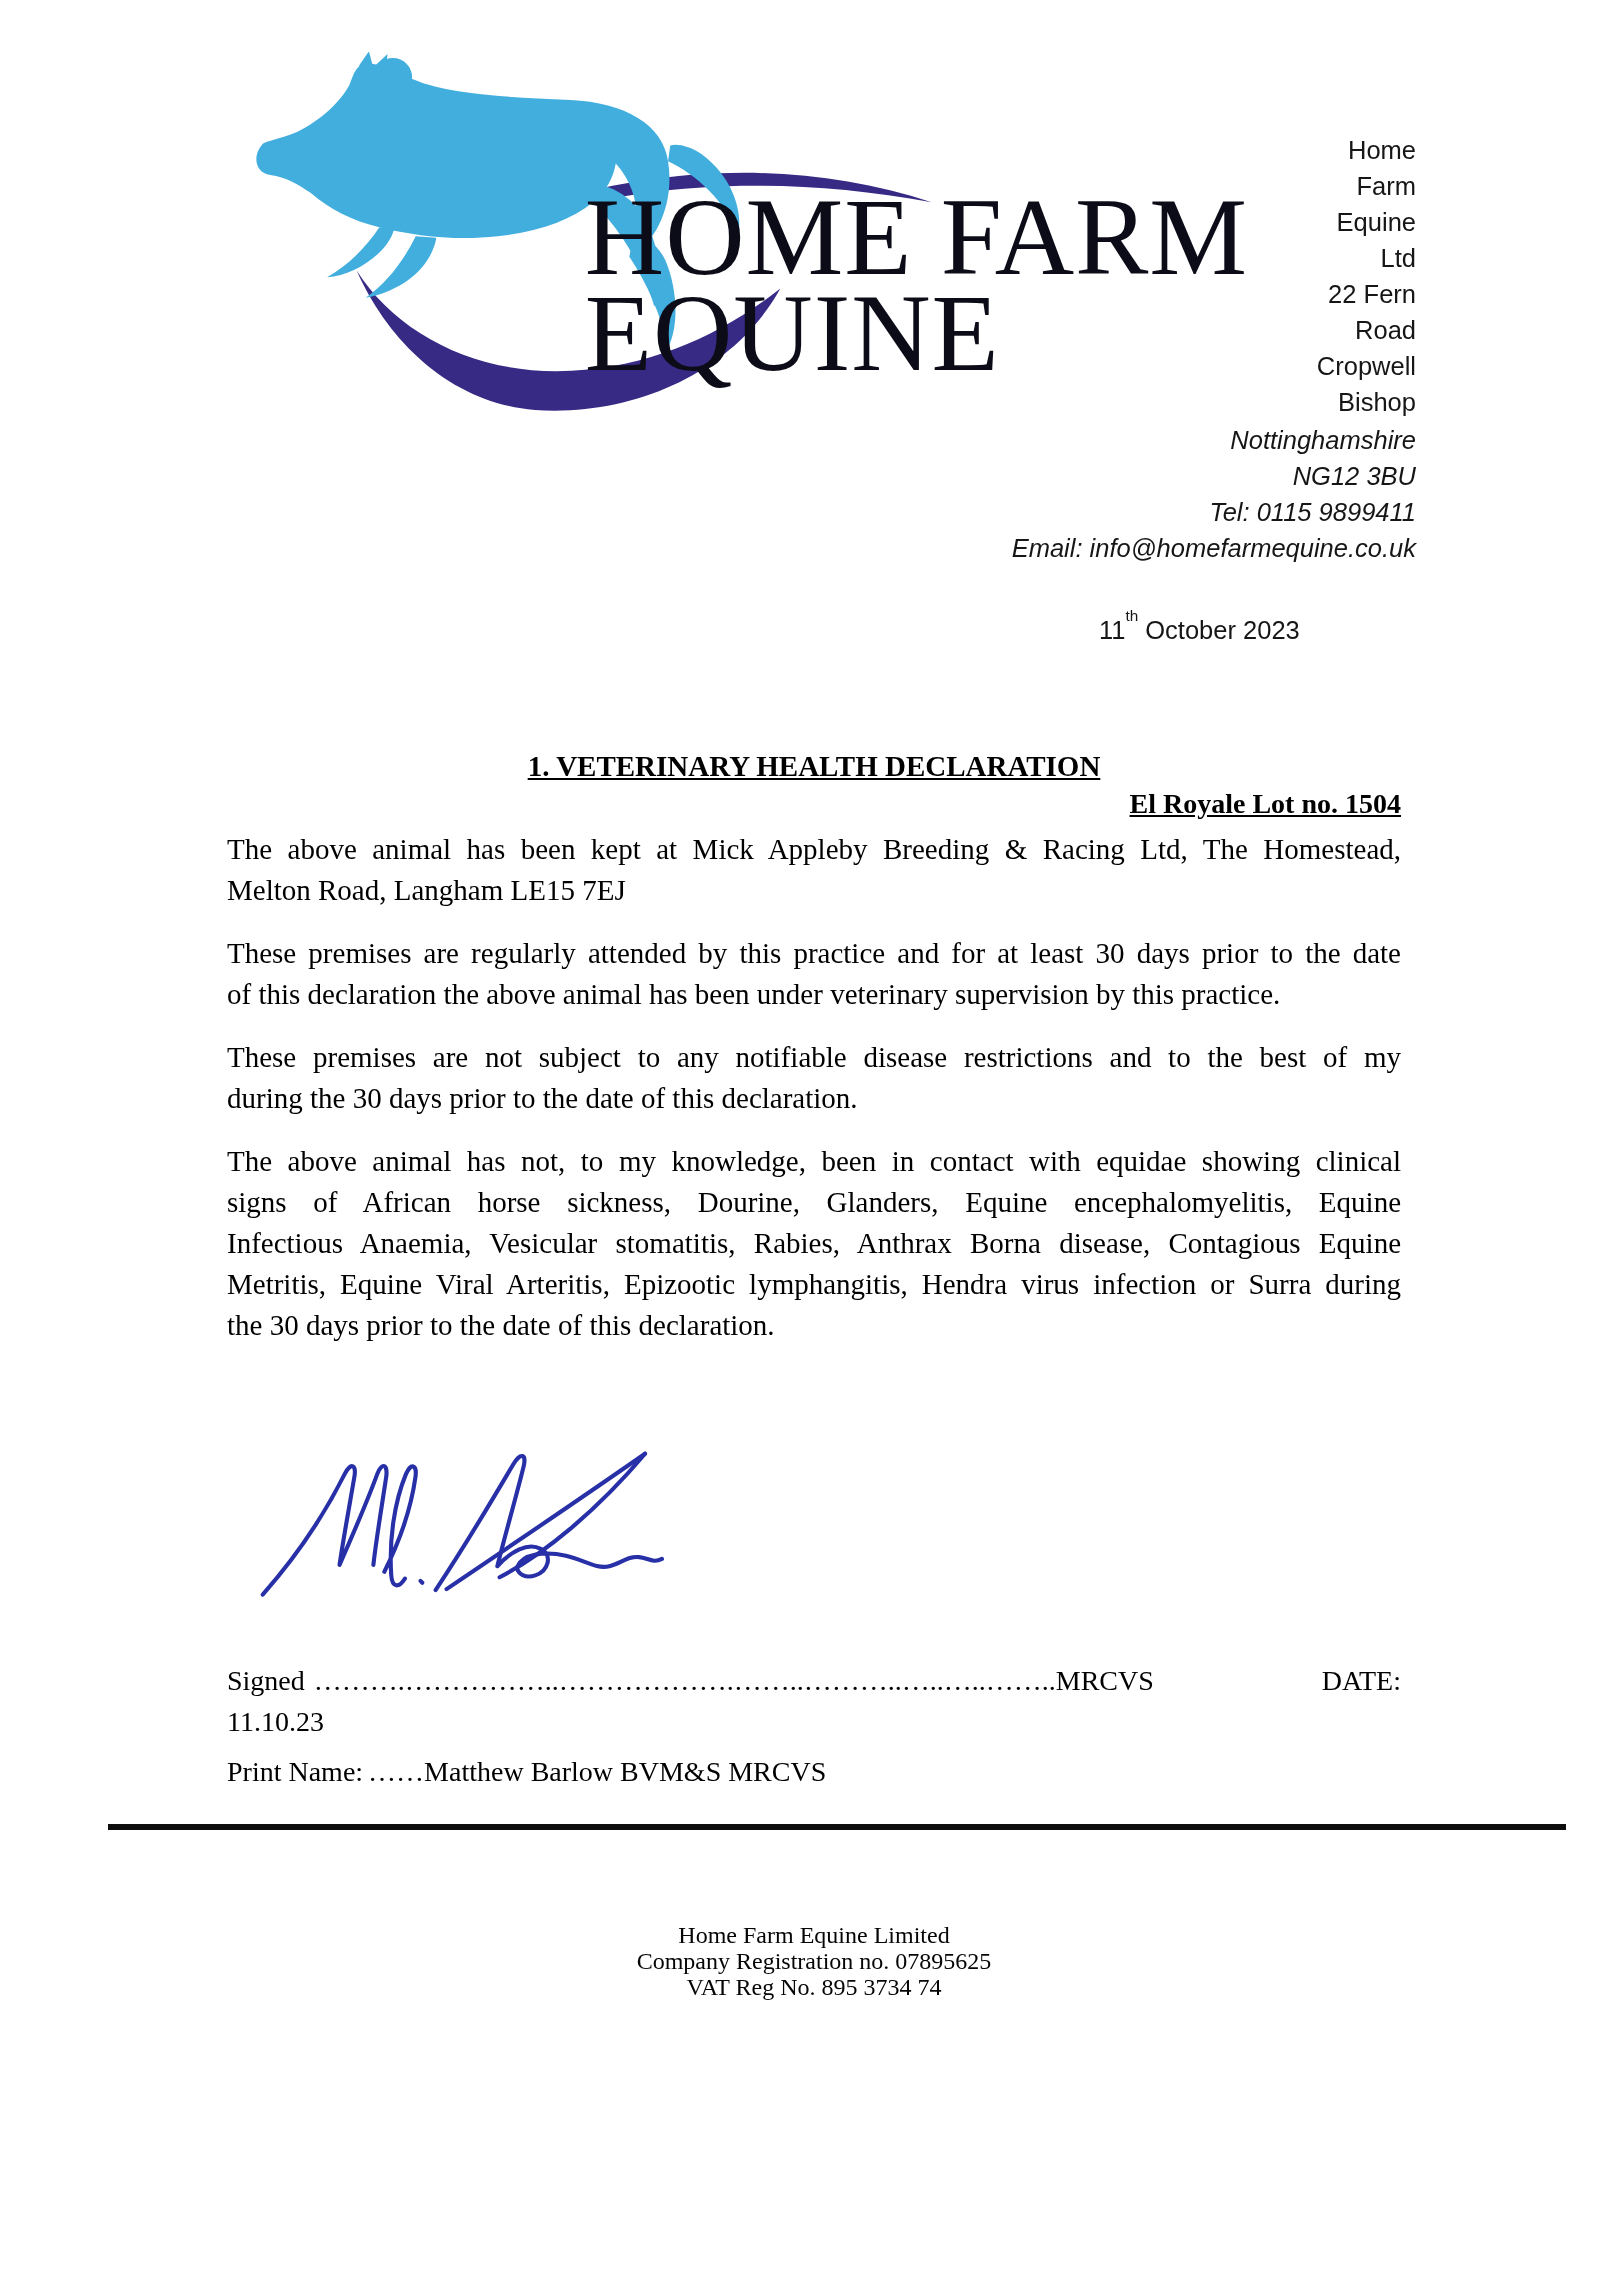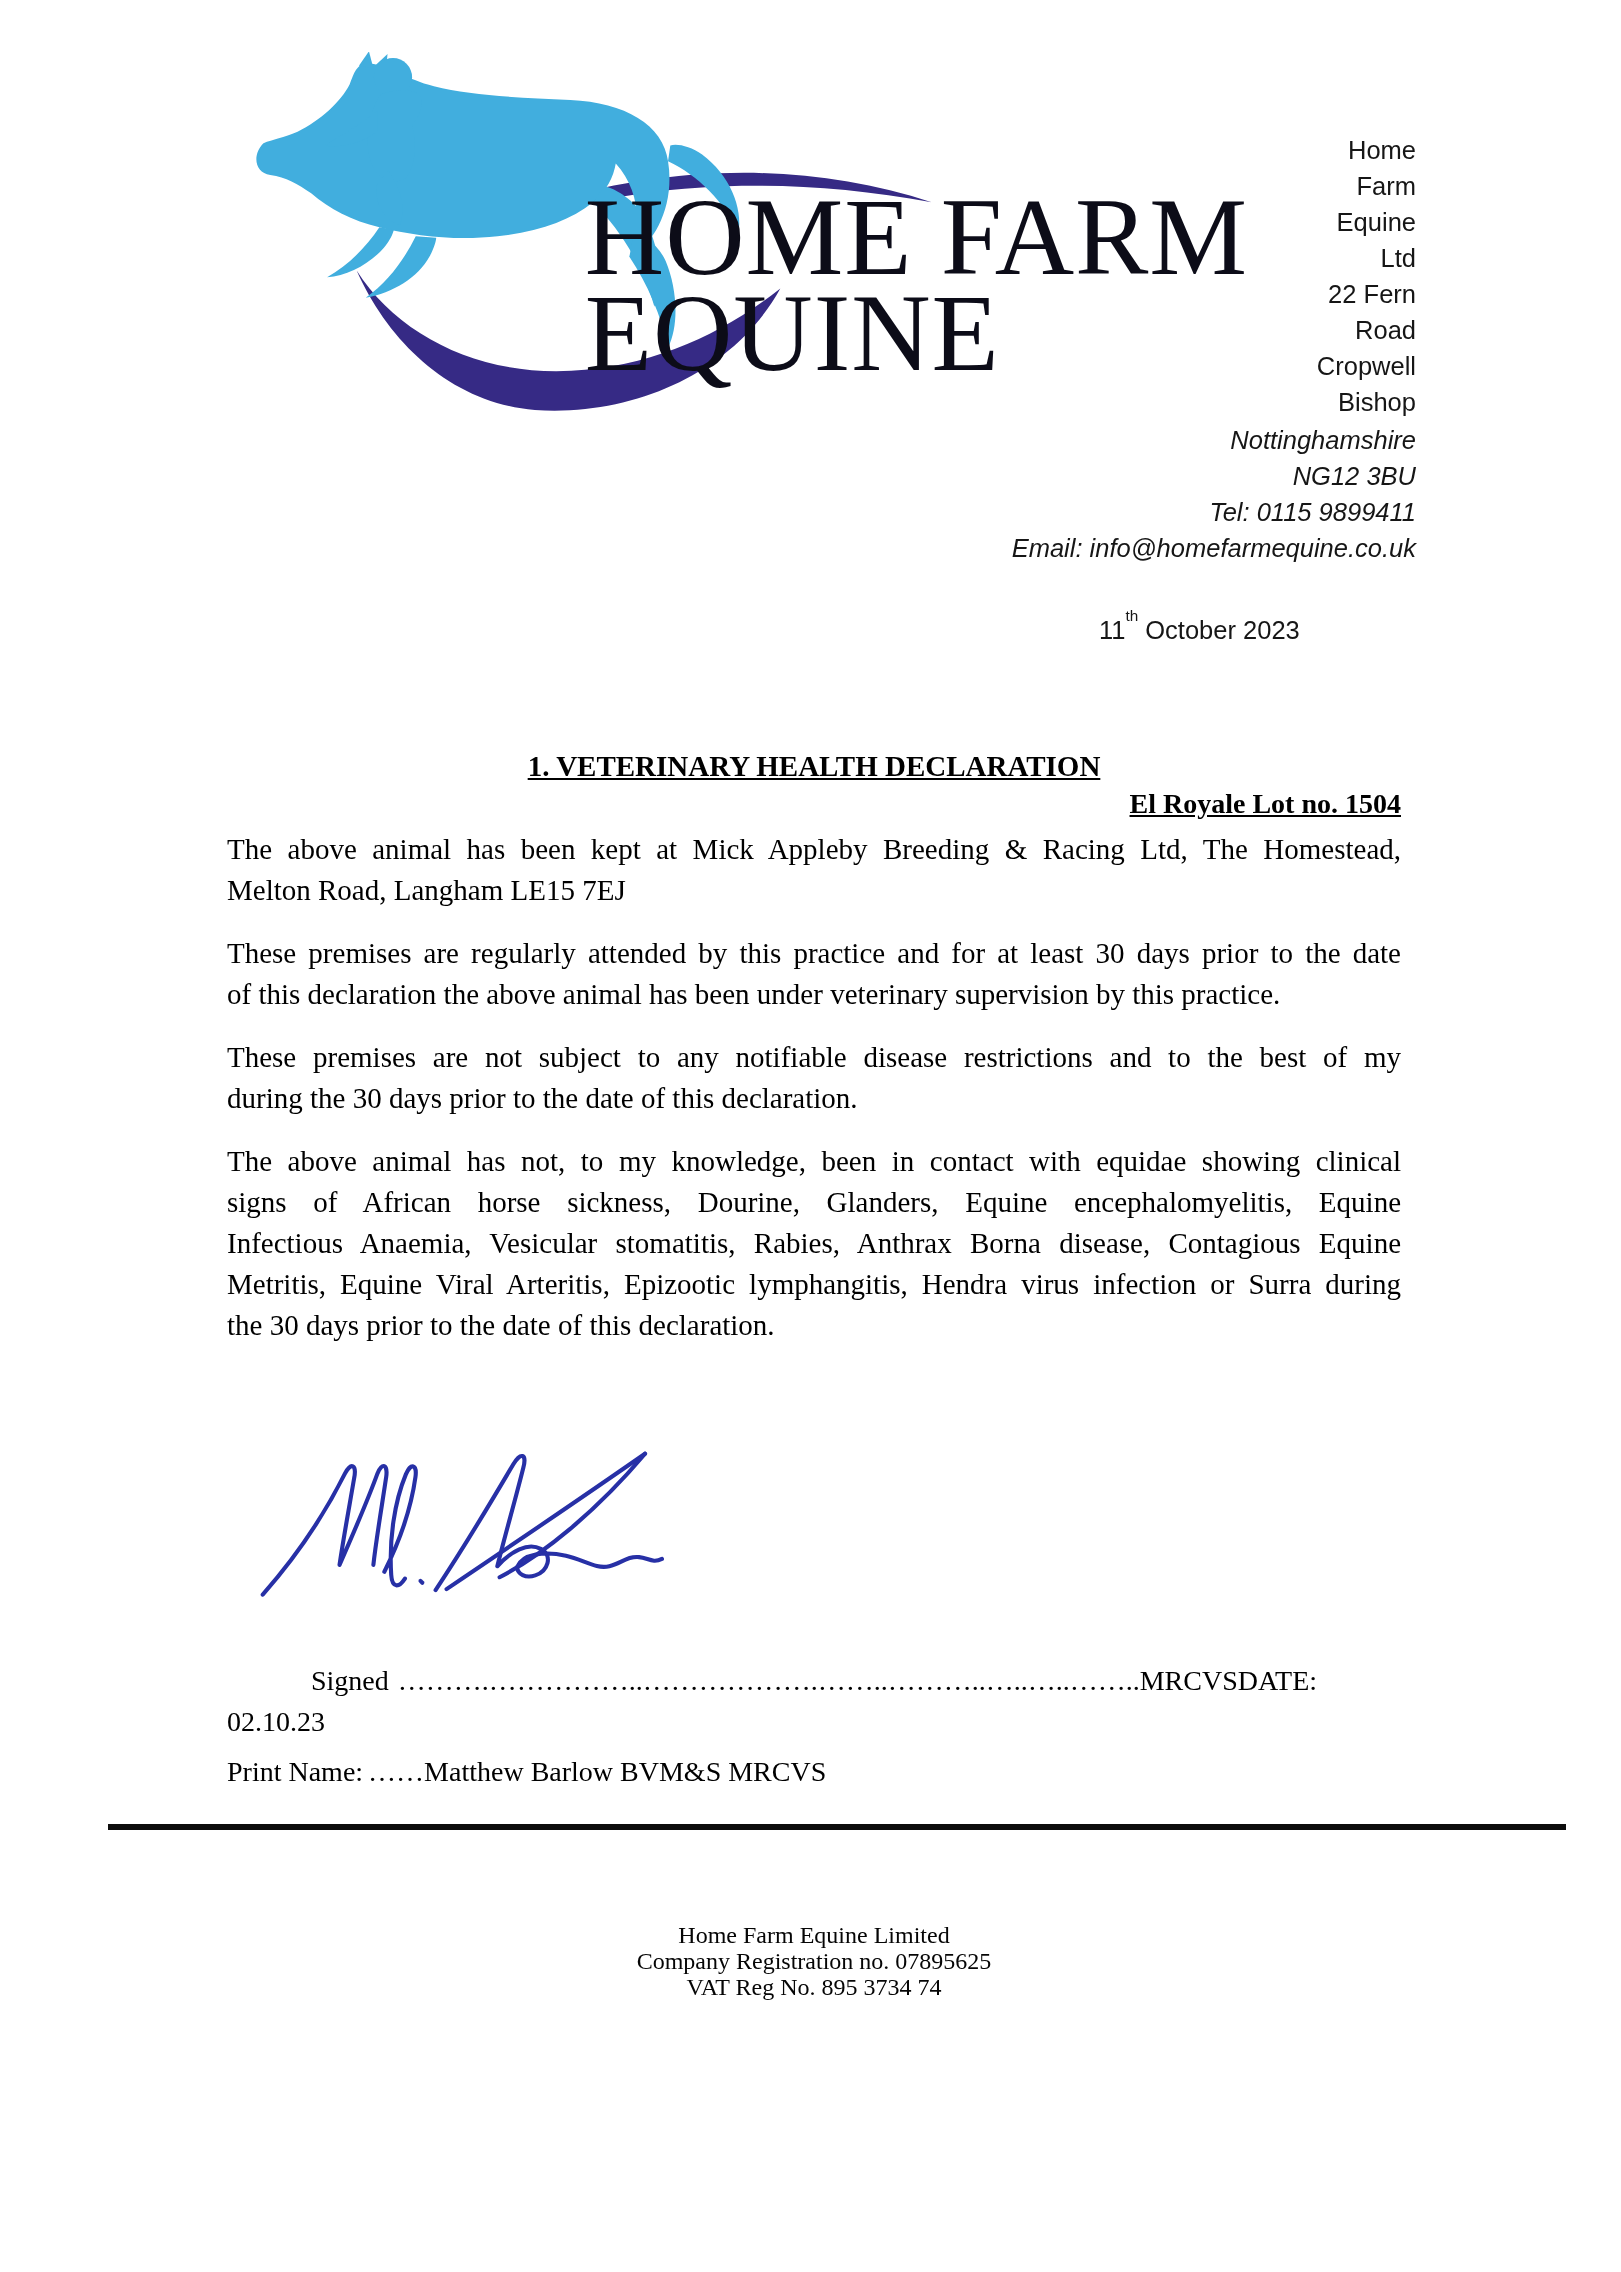--- a/index.html
+++ b/index.html
@@ -26,21 +26,21 @@
   .salutation{font-size:28px;font-weight:bold;line-height:35px;margin:0 0 18px 0;}
   .par{font-size:29px;line-height:41px;margin:0 0 22px 0;}
   .jline{text-align:justify;text-align-last:justify;}
   .jline.last{text-align-last:left;}
 
   
   .sig-image{position:absolute;left:249px;top:1443px;width:439px;height:166px;}
   .sig-image svg{width:100%;height:100%;display:block;}
   .sig-block{position:absolute;left:227px;top:1660px;width:1174px;
              font-size:28px;line-height:41px;}
-  .sig-row{display:flex;justify-content:center;white-space:nowrap;}
+  .sig-row{display:flex;justify-content:space-between;white-space:nowrap;}
   .sig-row .lbl{margin-right:9px;}
   .print-row{margin-top:9px;white-space:nowrap;}
   .print-row .lbl{margin-right:5px;}
 
   
   .divider{position:absolute;left:108px;top:1824px;width:1458px;height:5.9px;background:#0d0d0d;}
   .footer{position:absolute;left:227px;top:1922px;width:1174px;text-align:center;
           font-size:24px;line-height:26px;color:#050505;}
 </style>
 </head>
@@ -148,21 +148,21 @@
         <path d="M 866 22 C 758 150 640 245 548 292"></path>
       </g>
     </svg>
   </div>
 
   <div class="sig-block">
     <div class="sig-row">
       <span><span class="lbl">Signed</span><span>……….……………..……………….……..………..…..…..……..</span><span>MRCVS</span></span>
       <span>DATE:</span>
     </div>
-    <div>02.10.23</div>
+    <div>11.10.23</div>
     <div class="print-row">
       <span class="lbl">Print Name:</span><span>……</span><span>Matthew Barlow BVM&amp;S MRCVS</span>
     </div>
   </div>
 
   <div class="divider"></div>
   <div class="footer">
     <div>Home Farm Equine Limited</div>
     <div>Company Registration no. 07895625</div>
     <div>VAT Reg No. 895 3734 74</div>

